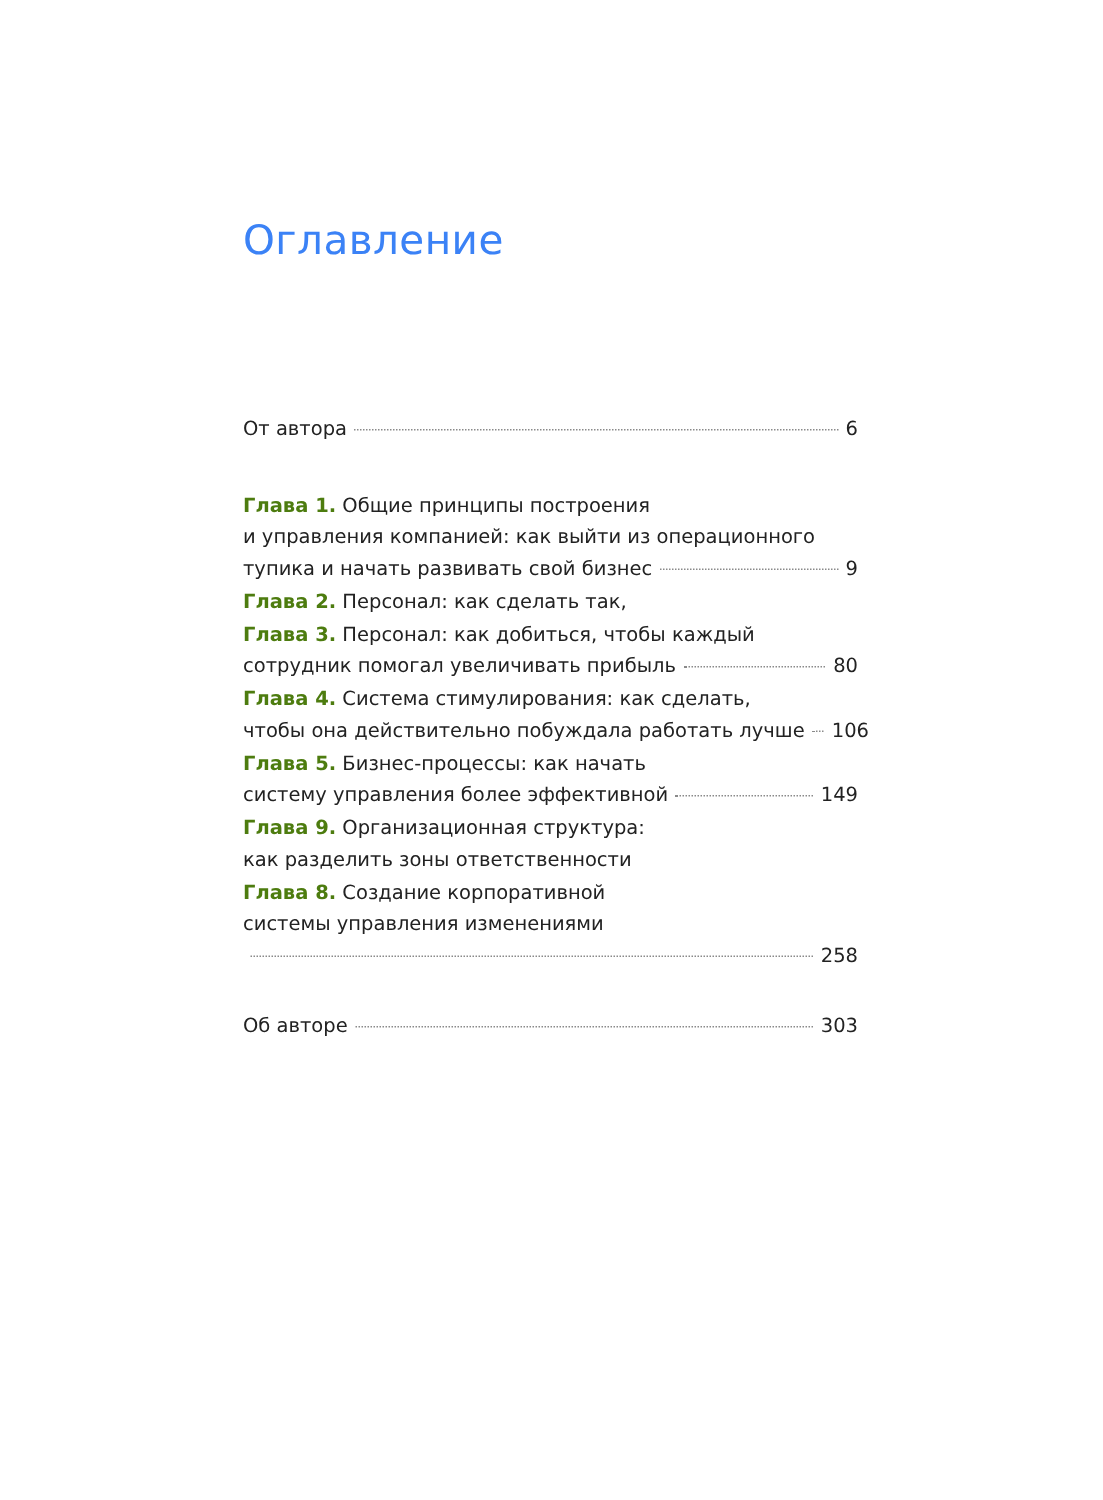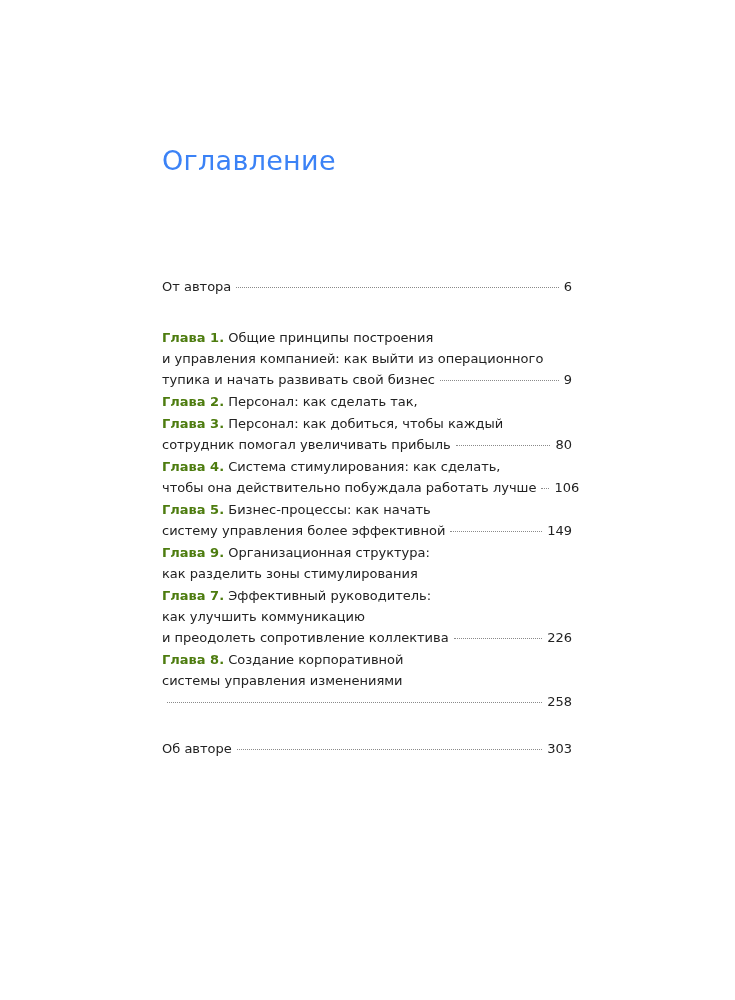--- a/index.html
+++ b/index.html
@@ -130,37 +130,24 @@
       <span class="leader"></span>
       <span class="page-num">149</span>
     </div>
   </div>
 
   <div class="entry gap-after-small">
     <div class="line">
       <span><span class="chap-label">Глава 9.</span> <span>Организационная структура:</span></span>
     </div>
     <div class="line">
-      <span>как разделить зоны стимулирования</span>
+      <span>как разделить зоны ответственности</span>
     </div>
   </div>
 
-  <div class="entry gap-after-small">
-    <div class="line">
-      <span><span class="chap-label">Глава 7.</span> <span>Эффективный руководитель:</span></span>
-    </div>
-    <div class="line">
-      <span>как улучшить коммуникацию</span>
-    </div>
-    <div class="line">
-      <span>и преодолеть сопротивление коллектива</span>
-      <span class="leader"></span>
-      <span class="page-num">226</span>
-    </div>
-  </div>
 
   <div class="entry">
     <div class="line">
       <span><span class="chap-label">Глава 8.</span> <span>Создание корпоративной</span></span>
     </div>
     <div class="line">
       <span>системы управления изменениями</span>
     </div>
     <div class="line">
       <span class="leader"></span>

